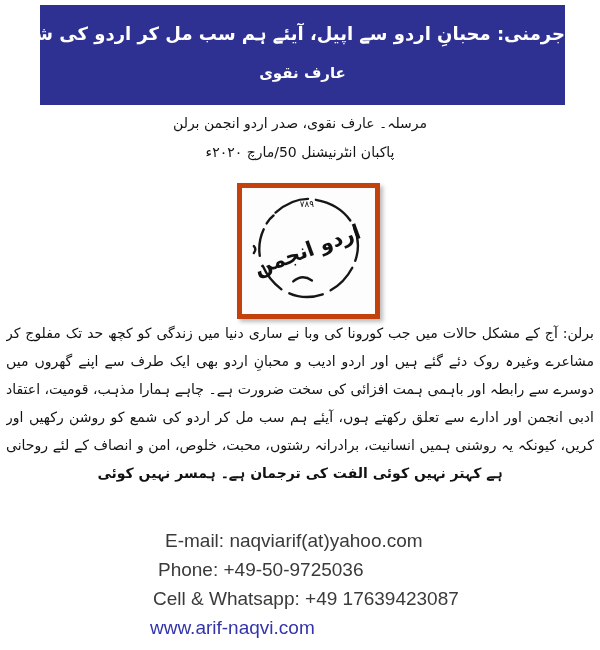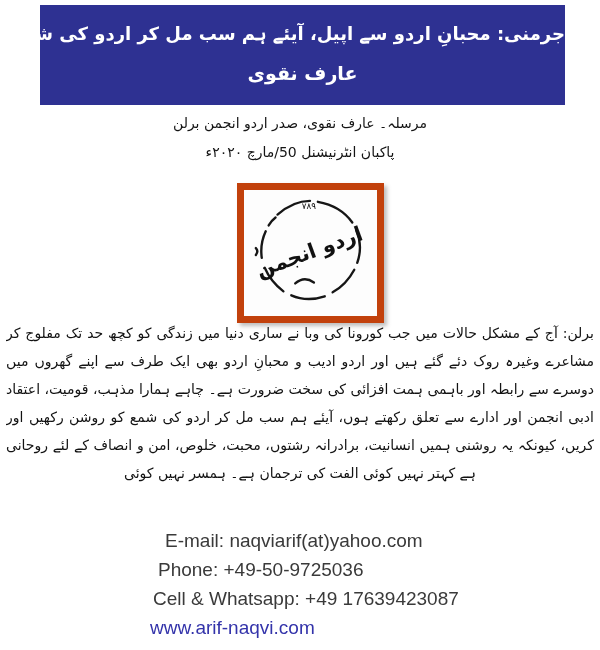--- a/index.html
+++ b/index.html
@@ -11,50 +11,50 @@
   .banner{
     position:absolute;left:40px;top:5px;width:525px;height:100px;
     background:#2e3192;color:#ffffff;text-align:center;direction:rtl;
     overflow:hidden;
   }
   .banner .l1{
     margin-top:16px;font-size:18px;font-weight:bold;line-height:26px;
     white-space:nowrap;
   }
   .banner .l2{
-    margin-top:14px;font-size:19px;font-weight:bold;line-height:24px;
+    margin-top:14px;font-size:15px;font-weight:bold;line-height:24px;
   }
   
   .byline{
     position:absolute;left:0;width:600px;text-align:center;direction:rtl;
     font-size:14px;color:#141414;line-height:24px;
   }
   #byline-sender{top:111px;}
   #byline-date{top:140px;}
   
   .stamp{
     position:absolute;left:237px;top:183px;width:133px;height:126px;
-    background:#fdfdfd;border:7px solid #c2410c;
+    background:#fdfdfd;border:5px solid #c2410c;
     box-shadow:3px 3px 4px rgba(110,110,110,0.45);
   }
   .stamp svg{display:block;}
   .stamp path{fill:none;stroke:#161616;stroke-width:2.4;stroke-linecap:round;}
   .stamp .seal-text{font-family:"DejaVu Sans",sans-serif;font-weight:bold;font-size:21px;fill:#111;}
   .stamp .seal-marks{font-family:"DejaVu Sans",sans-serif;font-size:9px;fill:#111;}
   
   .body-text{
     position:absolute;left:6px;top:319px;width:588px;direction:rtl;
     font-size:14px;color:#121212;
   }
   .body-line{
     height:28px;line-height:28px;overflow:hidden;
     text-align:justify;text-align-last:justify;
   }
   .body-line.last{
-    text-align:left;text-align-last:center;
+    text-align:left;text-align-last:center;font-weight:bold;
   }
   
   .contact{
     position:absolute;left:150px;top:526px;
     font-family:"Liberation Sans",sans-serif;font-size:19px;color:#3a3a3a;
   }
   .contact .cline{height:29px;line-height:29px;white-space:nowrap;}
   #contact-email{padding-left:15px;}
   #contact-phone{padding-left:8px;}
   #contact-cell{padding-left:3px;}

